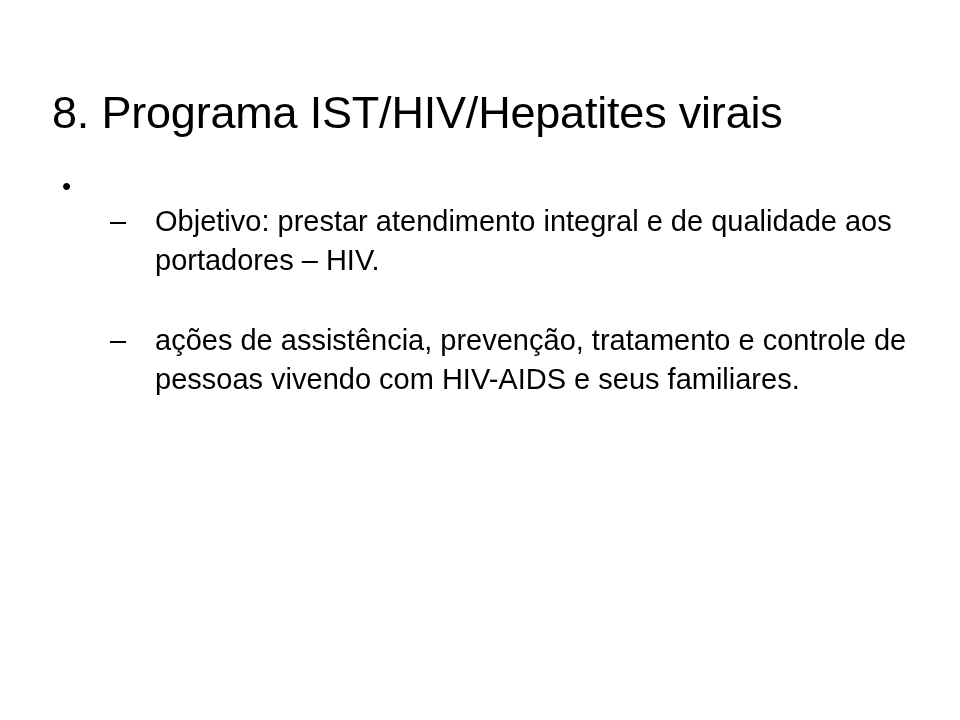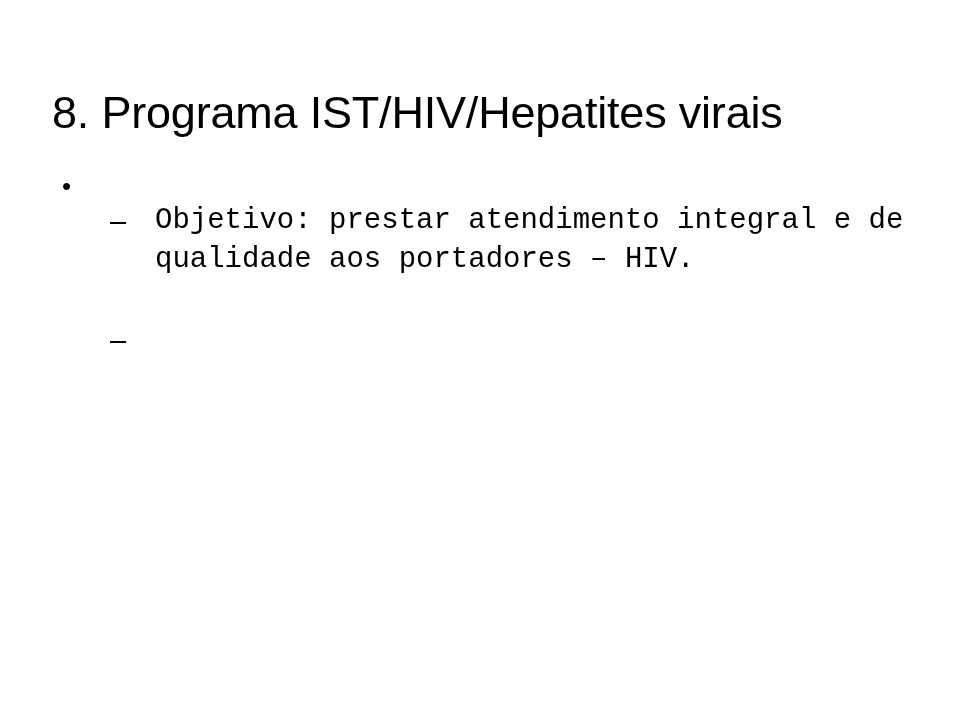--- a/index.html
+++ b/index.html
@@ -64,21 +64,20 @@
   }
   .level2 .dash {
     position: absolute;
     left: 58px;
     top: 0;
     font-size: 29px;
     line-height: 1.33;
   }
   .level2 .text {
     display: block;
-    font-family: Liberation Mono, monospace;
   }
 </style>
 </head>
 <body>
 
 <div class="slide">
 
   <h1 class="slide-title">8. Programa IST/HIV/Hepatites virais</h1>
 
   <div class="body-block">
@@ -87,16 +86,17 @@
       <span class="bullet">•</span>
     </div>
 
     <div class="level2">
       <span class="dash">–</span>
       <span class="text">Objetivo: prestar atendimento integral e de qualidade aos portadores – HIV.</span>
     </div>
 
     <div class="level2">
       <span class="dash">–</span>
+      <span class="text">ações de assistência, prevenção, tratamento e controle de pessoas vivendo com HIV-AIDS e seus familiares.</span>
     </div>
 
   </div>
 </div>
 
 </body></html>

